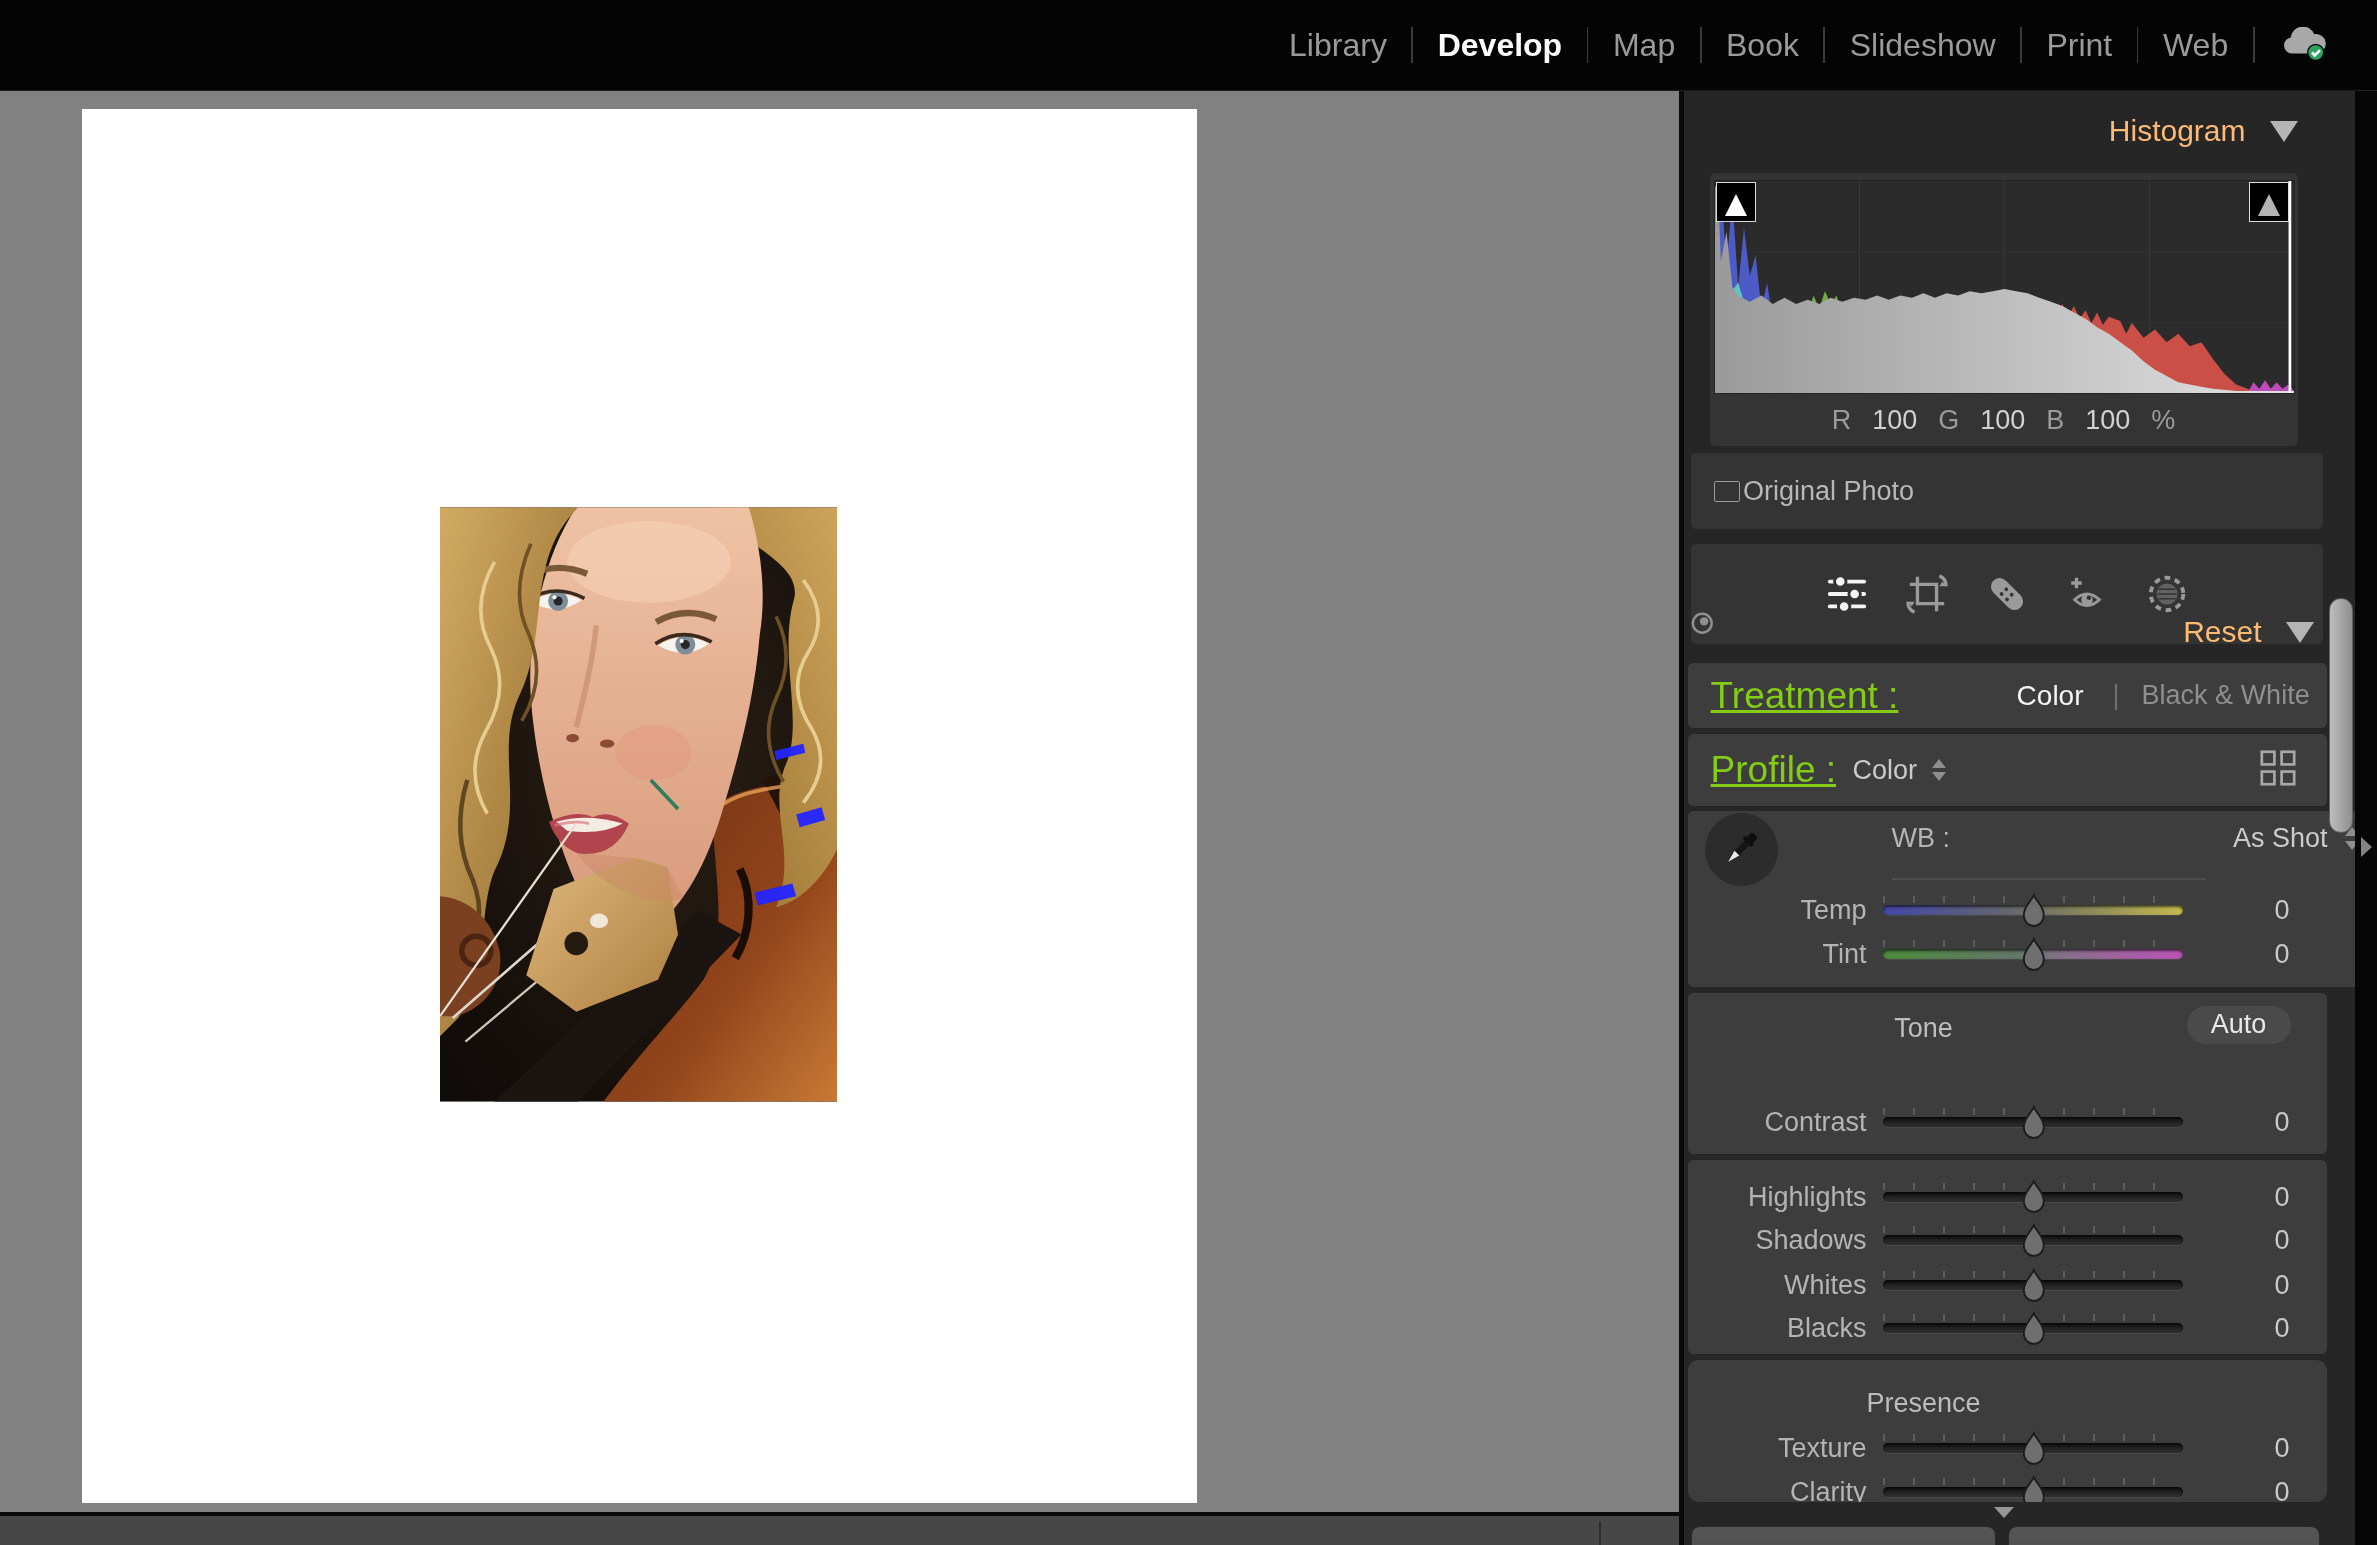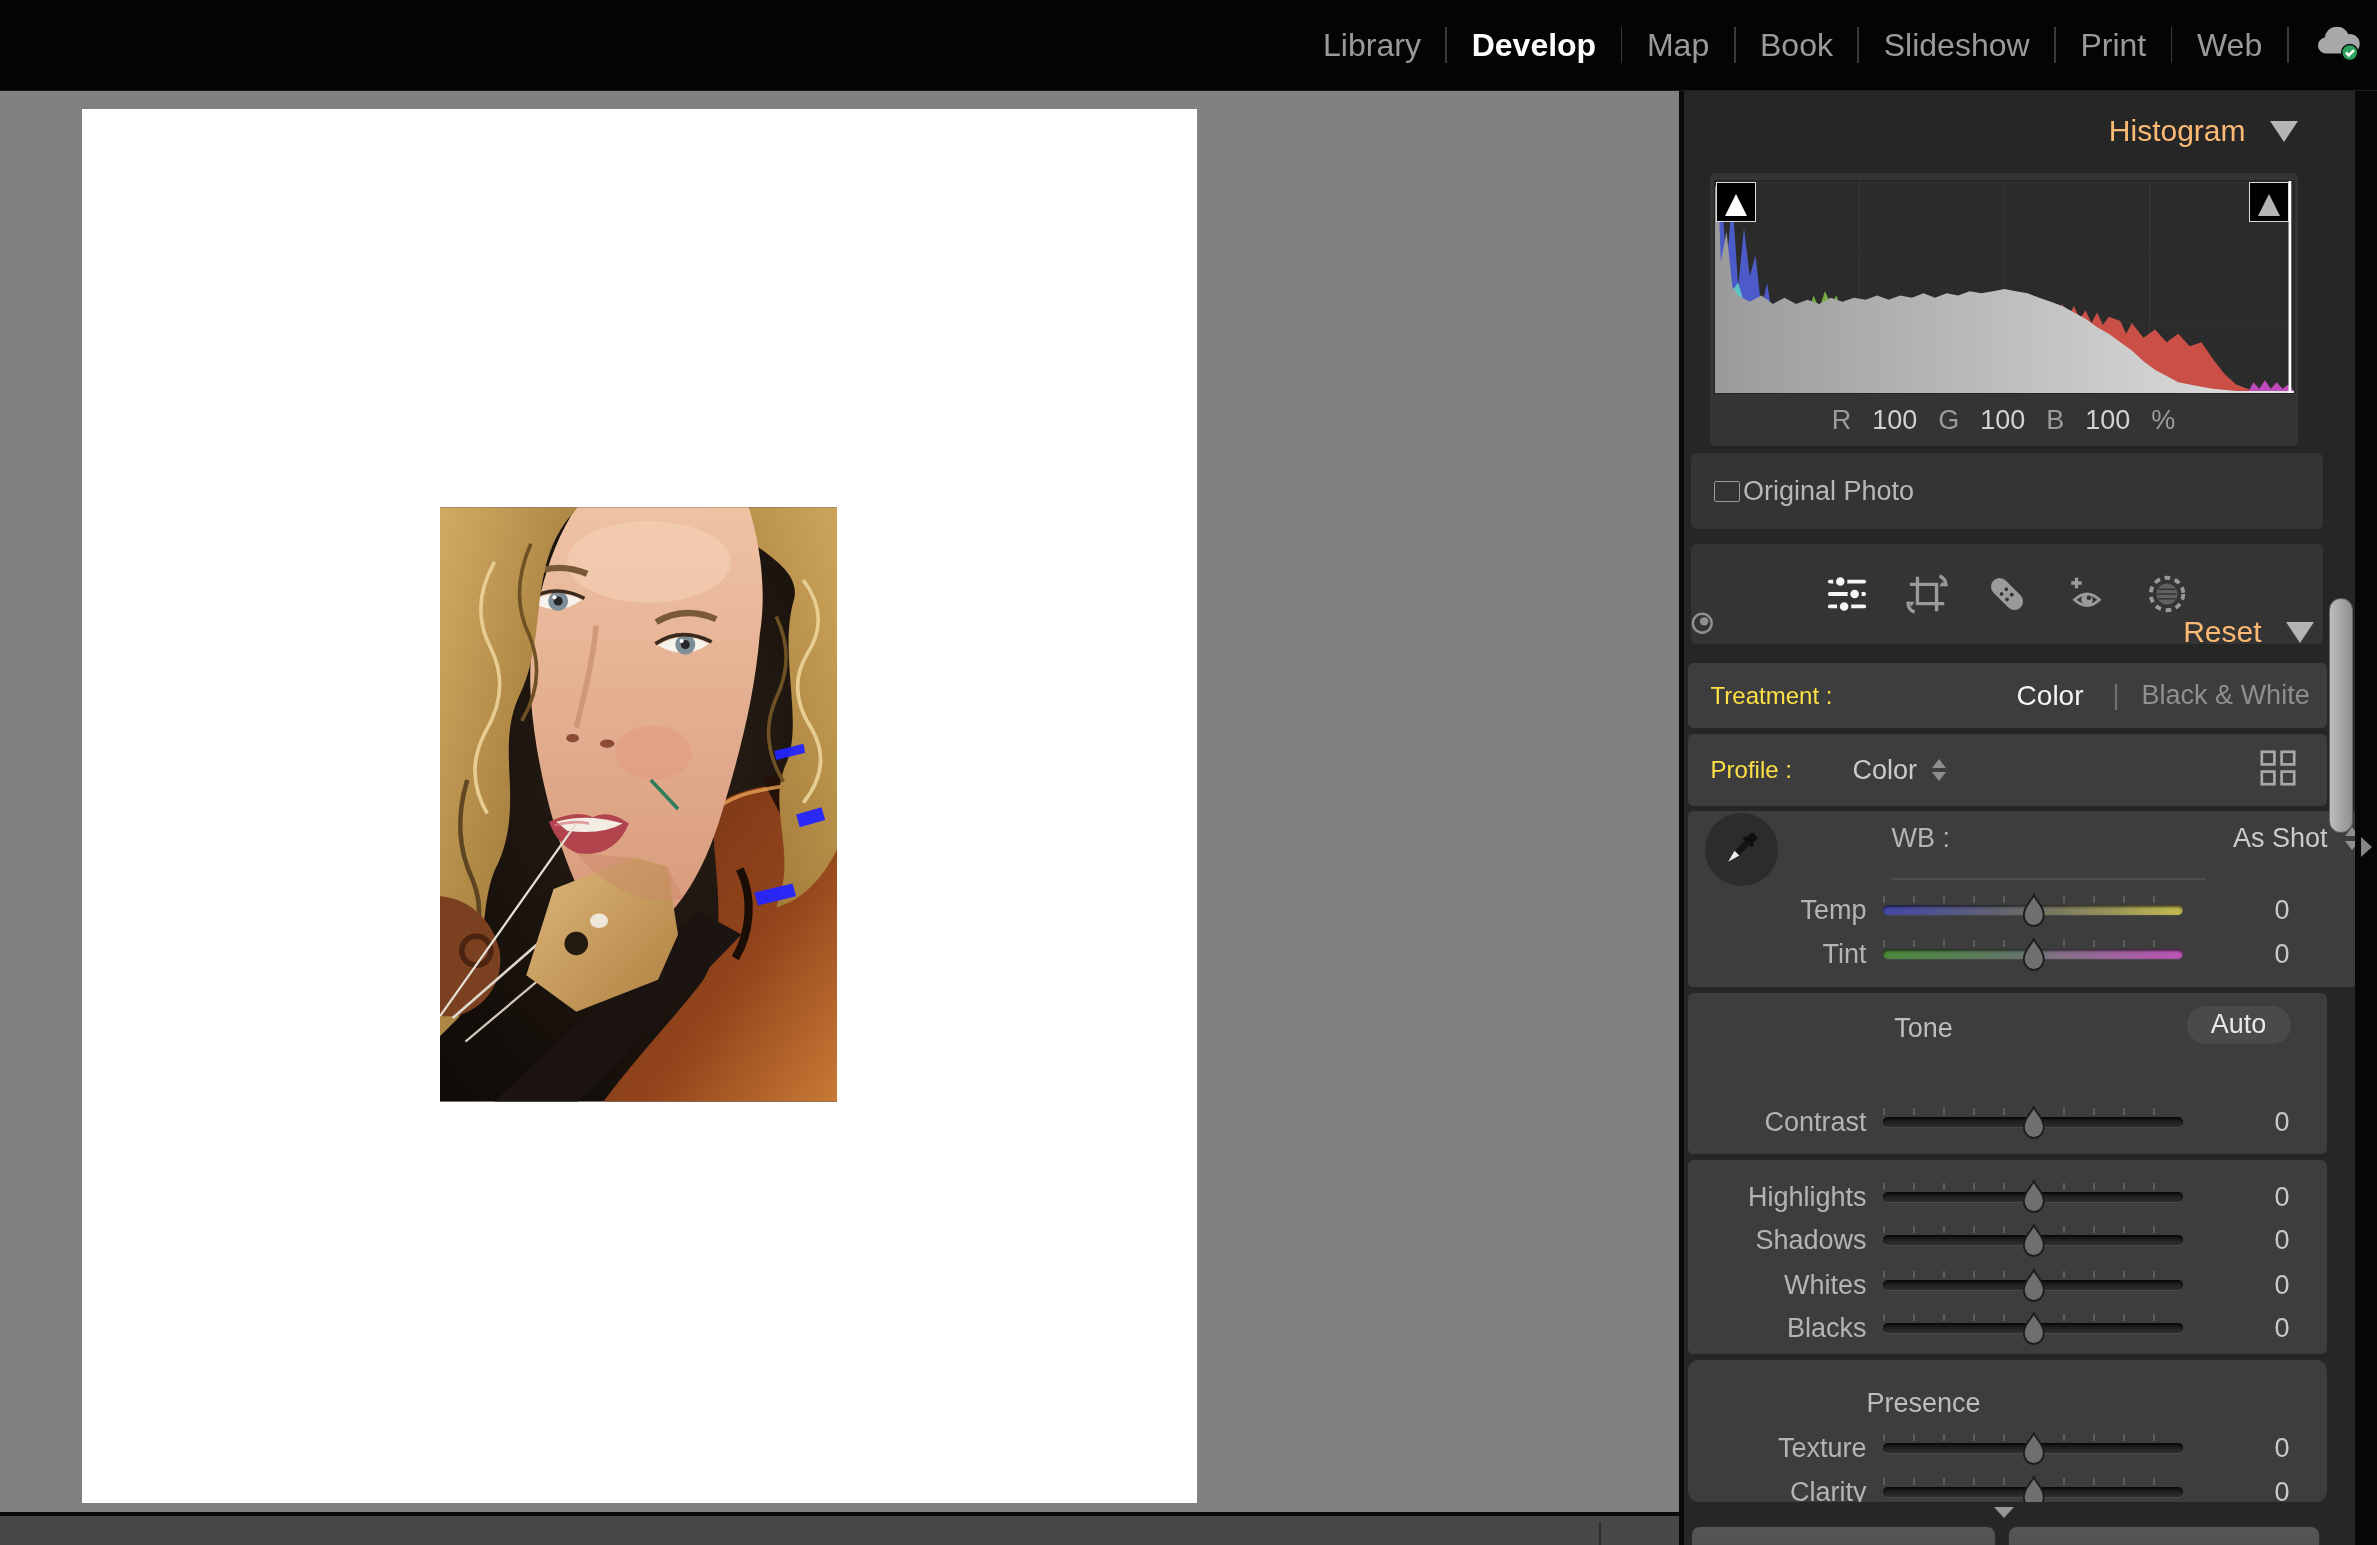--- a/index.html
+++ b/index.html
@@ -2,21 +2,21 @@
 <html style="font-size:14.5px"><head>
 <meta charset="utf-8">
 <style>
   html,body{margin:0;padding:0;background:#000;}
   .app{position:relative;width:2377px;height:1546px;overflow:hidden;
        font-family:"Liberation Sans",sans-serif;background:#818181;-webkit-font-smoothing:antialiased;}
 
   
   .topnav{position:absolute;left:0;top:0;width:2377px;height:91px;background:#040404;
           border-bottom:1.8px solid #1d1d1d;display:flex;align-items:center;justify-content:flex-end;
-          padding-right:16px;box-sizing:border-box;}
+          padding-right:50px;box-sizing:border-box;}
   .nav-item{font-size:32px;color:#9a9a9a;padding:0 24.5px;cursor:default;white-space:nowrap;}
   .nav-item.active{color:#fdfdfd;font-weight:700;}
   .nav-sep{width:1.8px;height:36px;background:#3a3a3a;}
   .cloud-wrap{margin-left:25.5px;display:flex;align-items:center;}
 
   
   .canvas{position:absolute;left:0;top:93px;width:1679px;height:1419px;background:#818181;}
   .page{position:absolute;left:82px;top:15.5px;width:1115px;height:1394px;background:#ffffff;}
   .photo{position:absolute;left:358px;top:398px;width:397px;height:595px;display:block;}
 
@@ -69,21 +69,21 @@
   .sec-tools{left:7.3px;top:453px;width:632px;height:100px;display:flex;align-items:center;justify-content:center;gap:33px;}
   .tool{width:47px;height:47px;display:flex;align-items:center;justify-content:center;color:#9a9a9a;}
   .tool.active{color:#f5f5f5;}
 
   
   .basic-header{top:509px;height:64px;padding-right:41px;gap:24.5px;box-sizing:border-box;width:671px;}
   .panel-eye{position:absolute;left:5.5px;top:520px;color:#8f8f8f;}
 
   
   .sec-treatment{left:3.6px;top:572px;width:639px;height:65px;}
-  .row-label{position:absolute;left:23px;top:0;height:100%;display:flex;align-items:center;font-size:24px;color:#fde047;}
+  .row-label{position:absolute;left:23px;top:0;height:100%;display:flex;align-items:center;font-size:37px;color:#84cc16;text-decoration:underline;}
   .t-color{position:absolute;left:329px;top:0;height:100%;display:flex;align-items:center;font-size:28px;color:#f5f5f5;}
   .t-sep{position:absolute;left:425px;top:0;height:100%;display:flex;align-items:center;font-size:27px;color:#6f6f6f;}
   .t-bw{position:absolute;left:454px;top:0;height:100%;display:flex;align-items:center;font-size:27px;color:#8f8f8f;}
 
   
   .sec-profile{left:3.6px;top:643px;width:639px;height:72px;}
   .p-value{position:absolute;left:165px;top:0;height:100%;display:flex;align-items:center;font-size:27px;color:#cbcbcb;}
   .dd-arrows{display:inline-flex;flex-direction:column;gap:4.5px;margin-left:14.5px;}
   .dd-arrows .up{width:0;height:0;border-left:7.3px solid transparent;border-right:7.3px solid transparent;border-bottom:9px solid #8e8e8e;}
   .dd-arrows .dn{width:0;height:0;border-left:7.3px solid transparent;border-right:7.3px solid transparent;border-top:9px solid #8e8e8e;}

